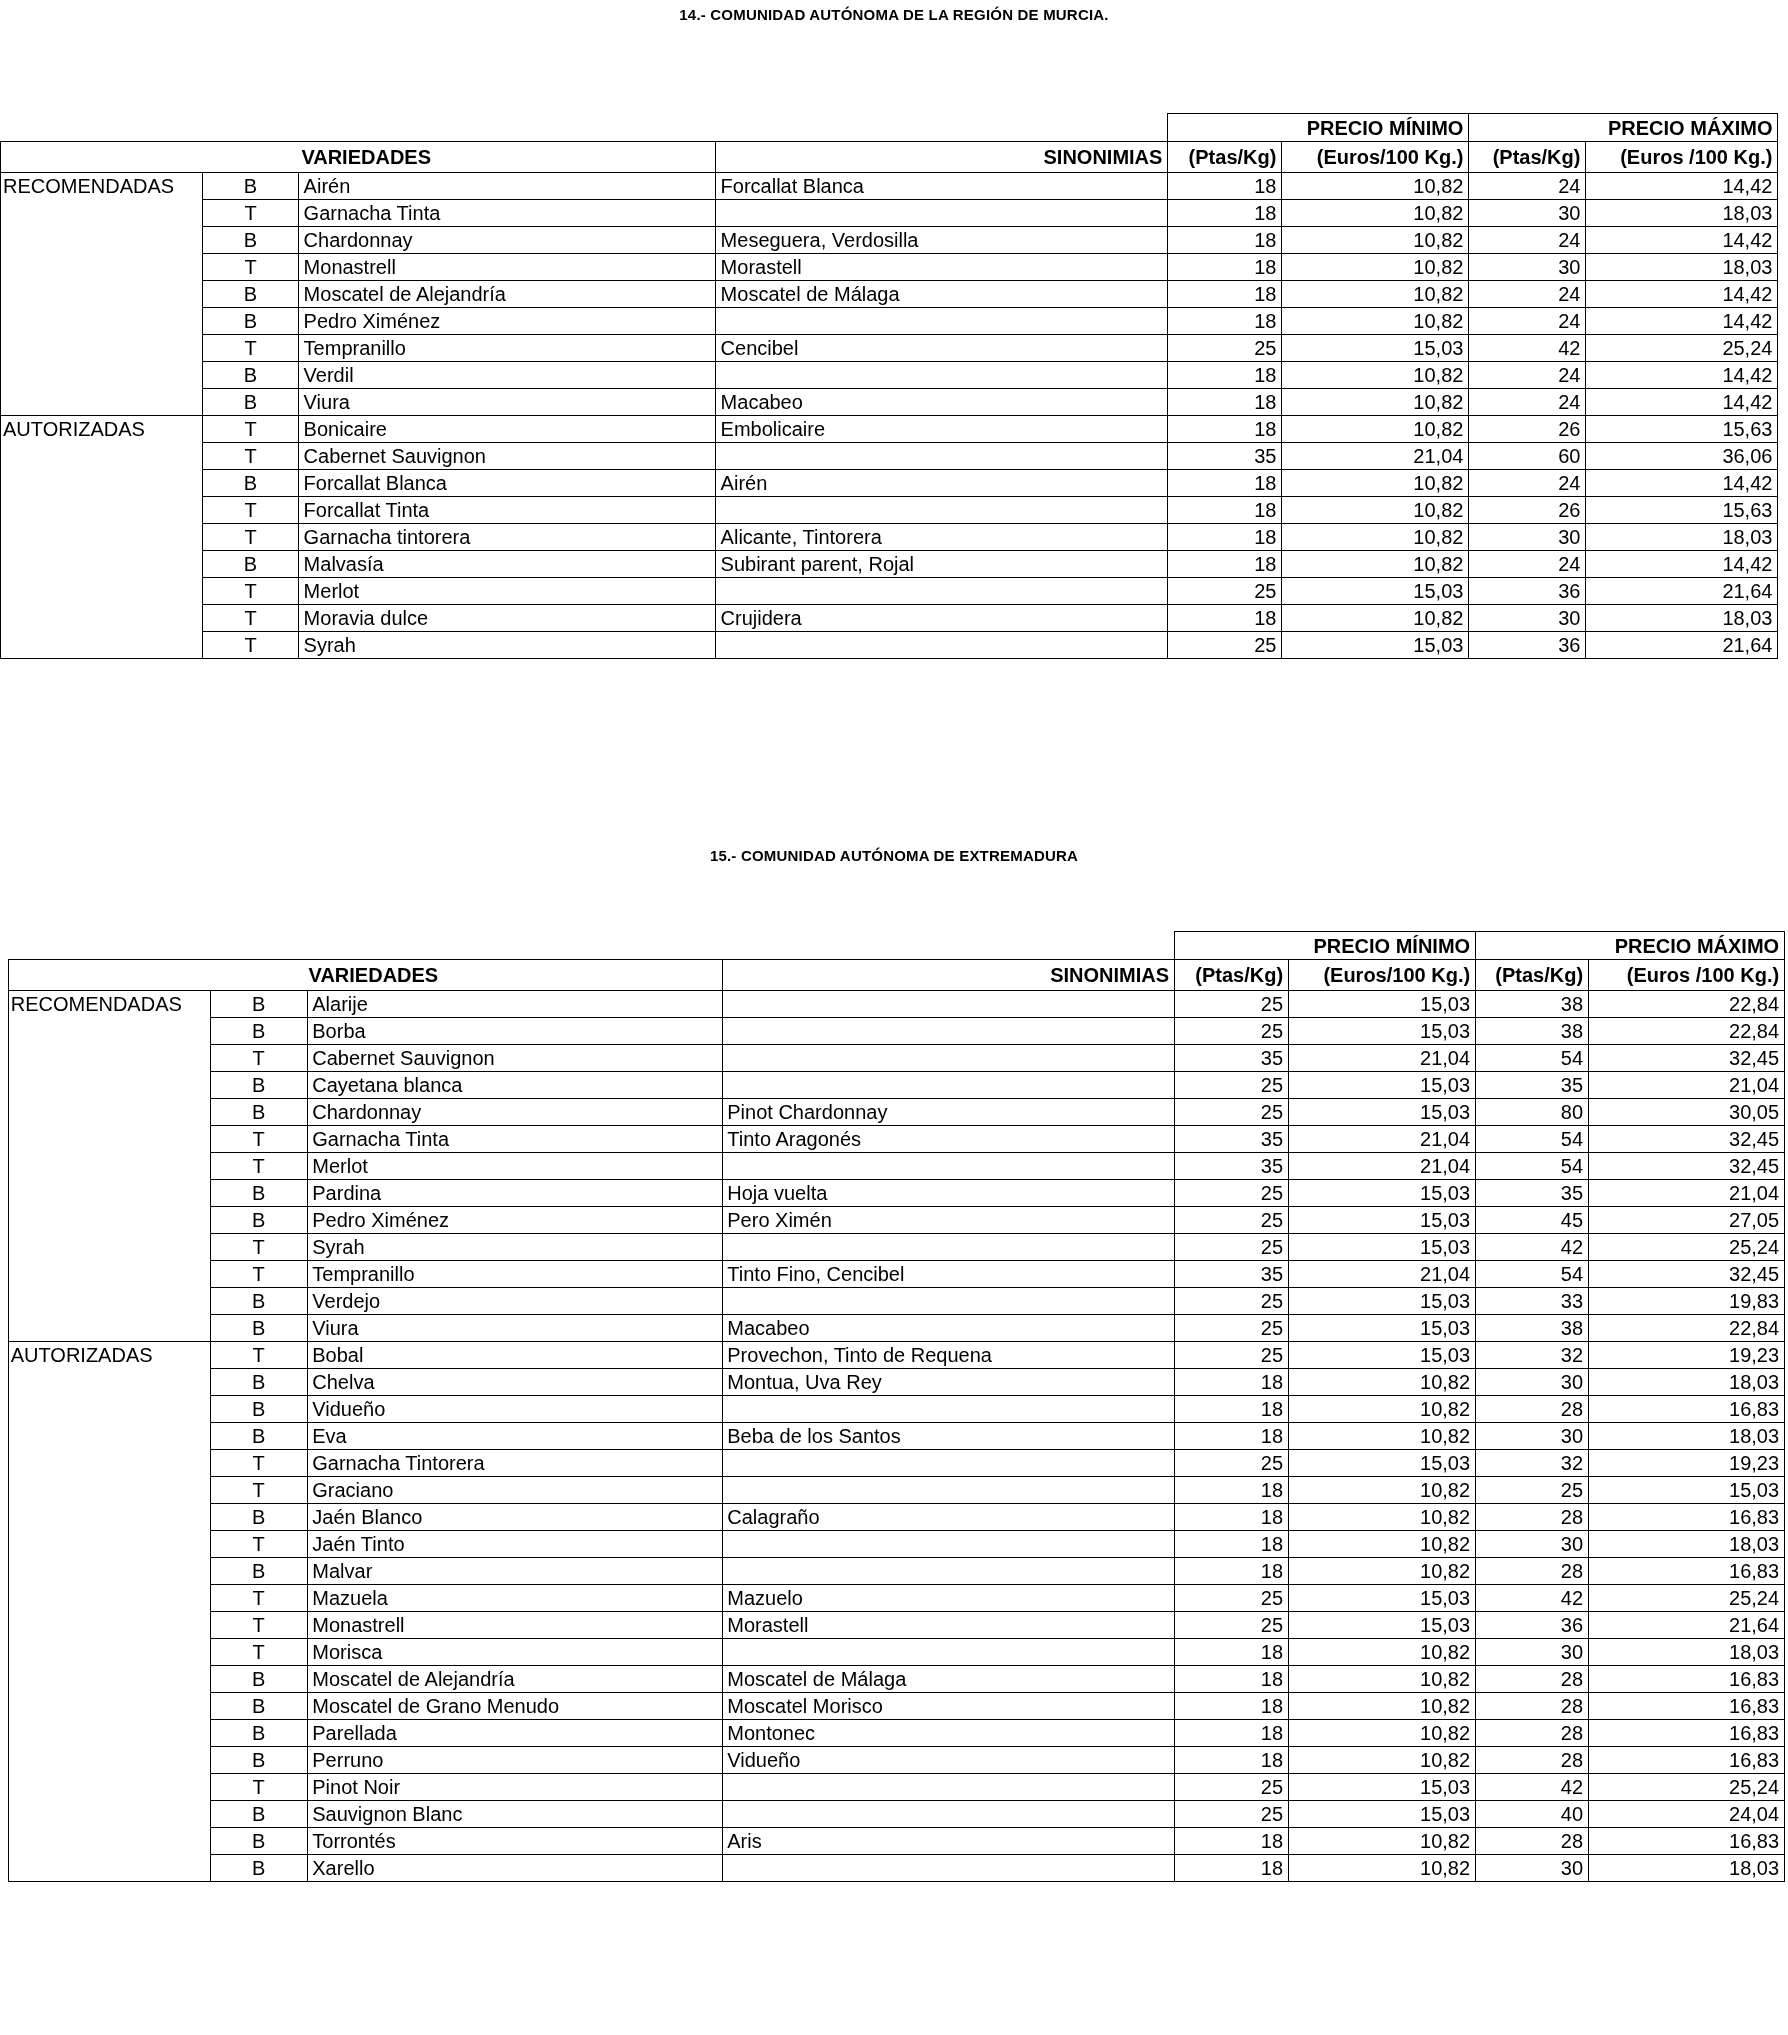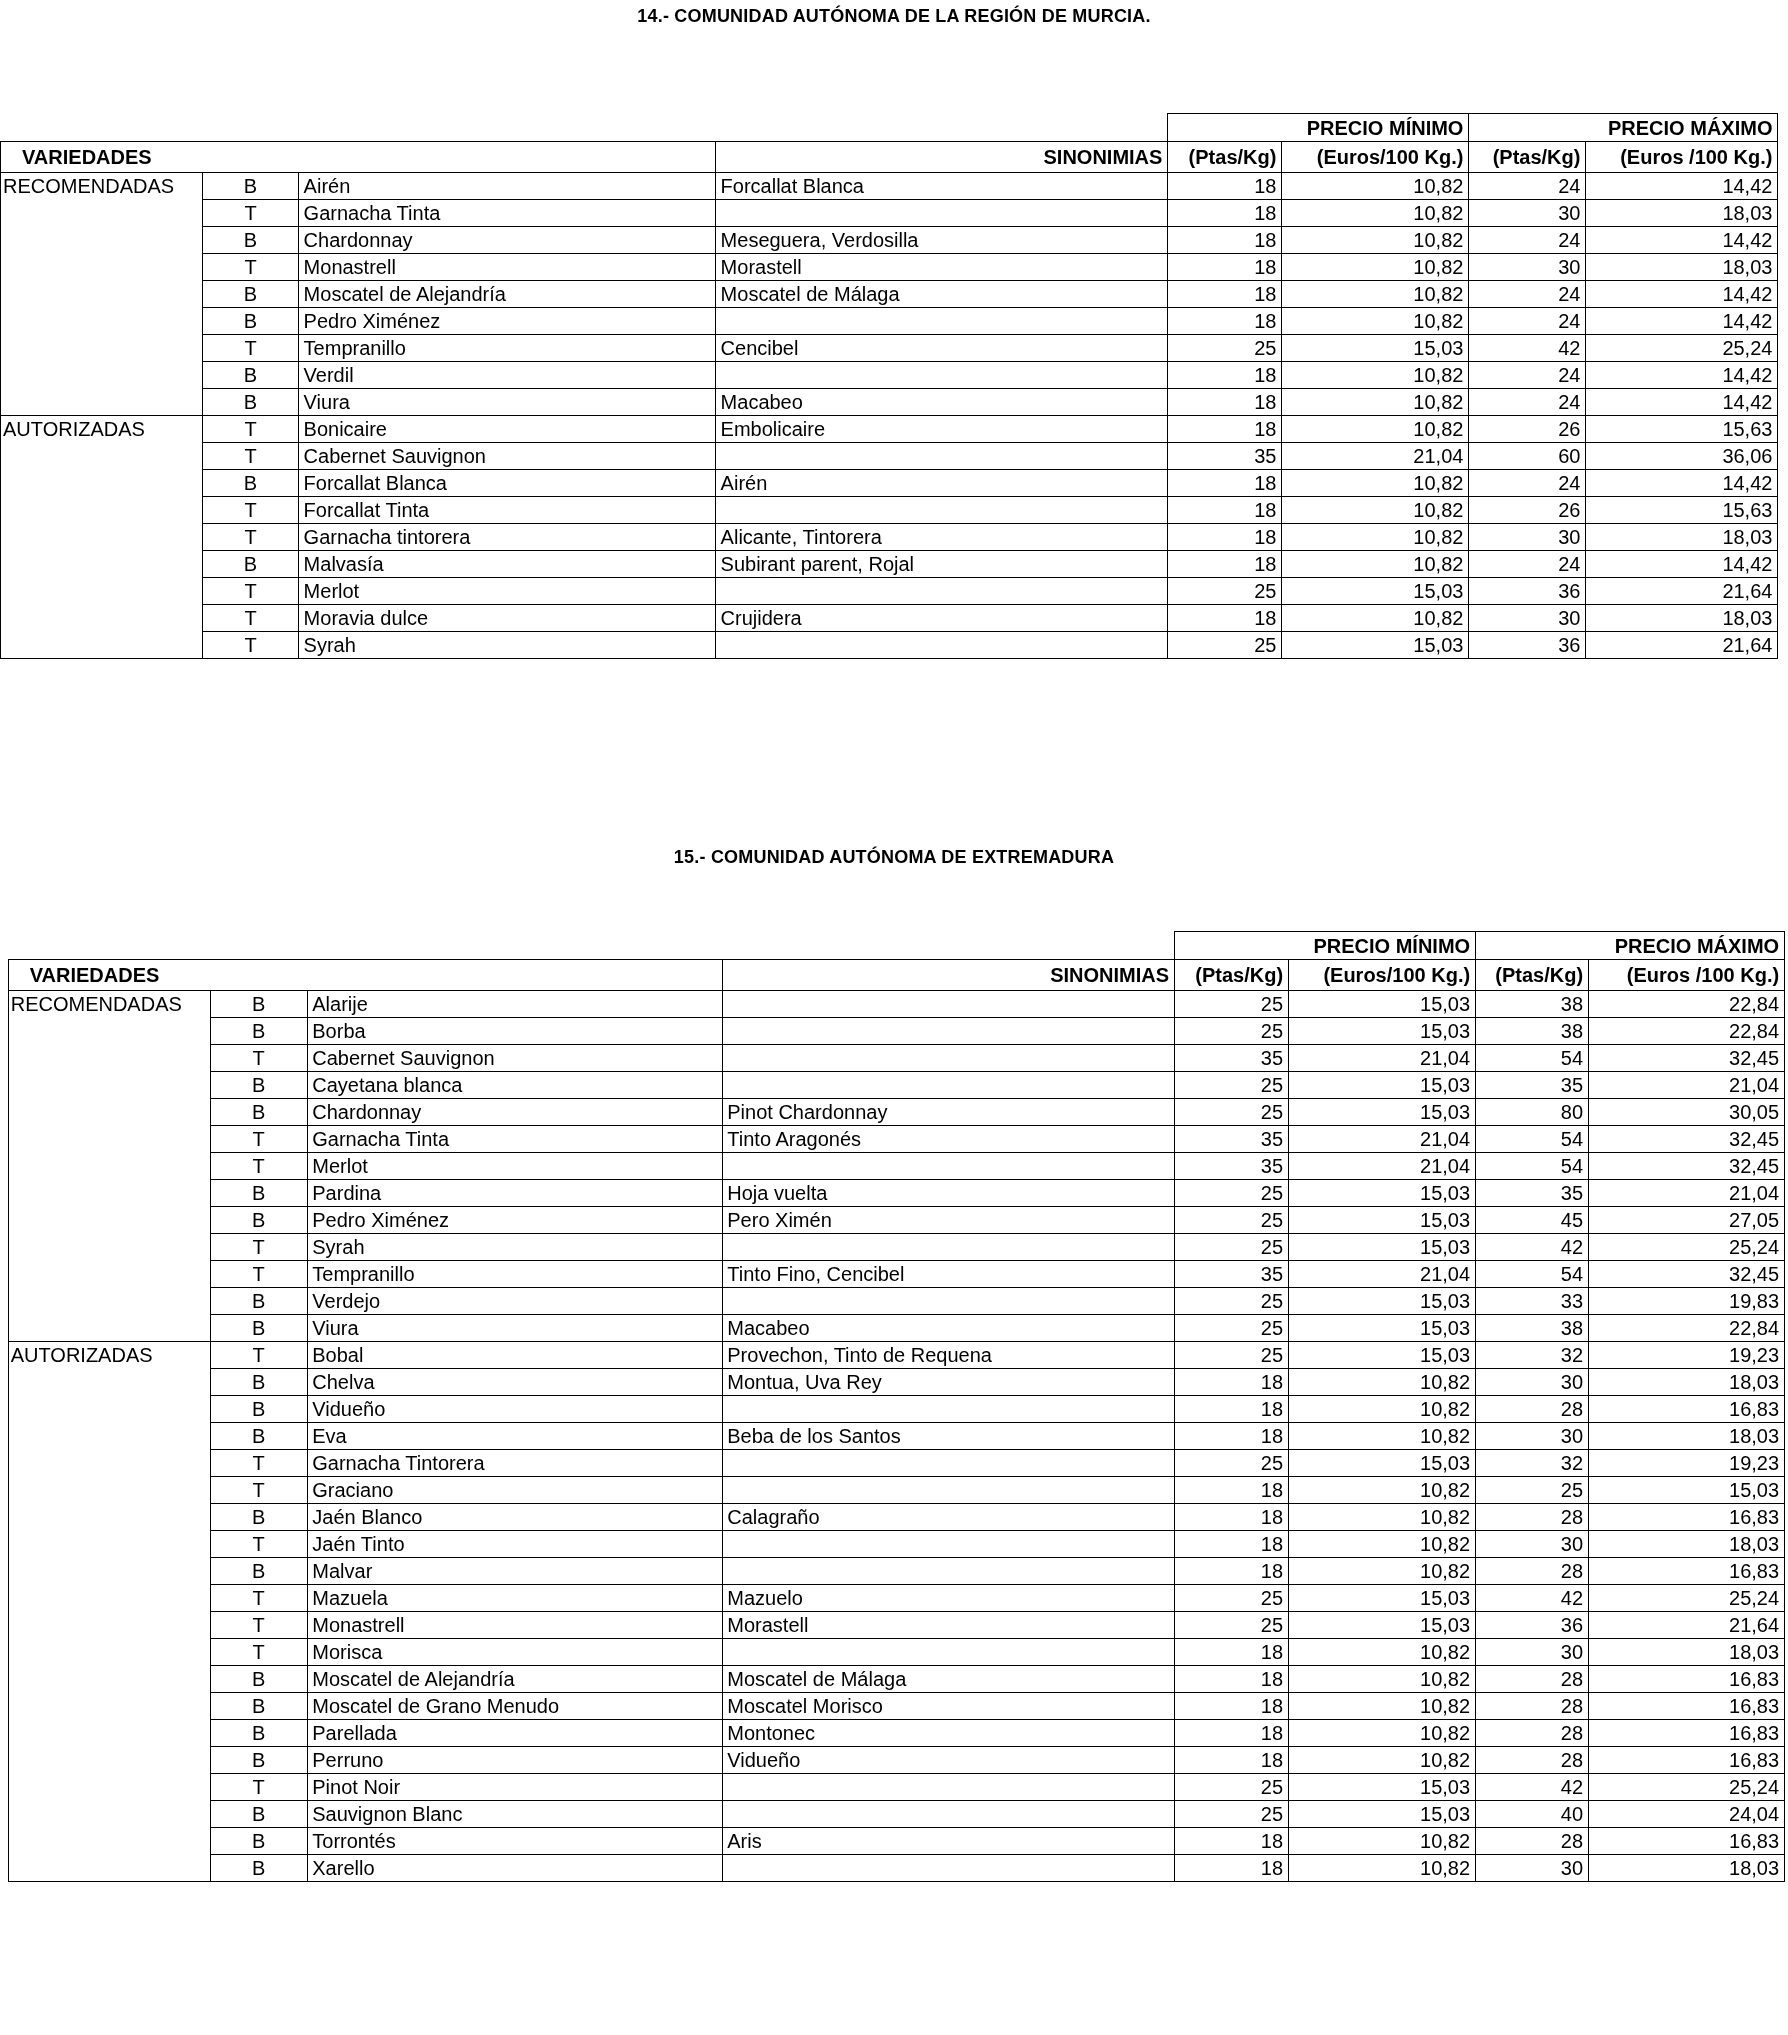--- a/index.html
+++ b/index.html
@@ -2,30 +2,30 @@
 <html style="font-size:12.3px"><head>
 <meta charset="utf-8">
 <style>
   html, body { margin: 0; padding: 0; background: #ffffff; }
   body {
     width: 1788px; height: 2035px; position: relative; overflow: hidden;
     font-family: "Liberation Sans", sans-serif; color: #000;
   }
   .title {
     position: absolute; left: 0; width: 1788px; text-align: center;
-    font-weight: bold; font-size: 18px; letter-spacing: 0.2px;
+    font-weight: bold; font-size: 15px; letter-spacing: 0.2px;
   }
   .tbl { position: absolute; border-collapse: collapse; table-layout: fixed; }
   .tbl td {
     border: 1.5px solid #000; padding: 0 4.6px; height: 27px;
     font-size: 20px; line-height: 26px; white-space: nowrap; overflow: hidden;
     box-sizing: border-box;
   }
   .tbl td.hd { font-weight: bold; text-align: right; }
-  .tbl td.hd-left { font-weight: bold; text-align: left; padding-left: 21px; }
+  .tbl td.hd-left { font-weight: bold; text-align: center; padding-left: 21px; }
   .tbl td.noborder { border: none; }
   .tbl td.cat { vertical-align: top; text-align: left; padding-left: 2px; }
   .tbl td.type { text-align: center; }
   .tbl td.num { text-align: right; padding-right: 4.6px; }
   .tbl td.txt { text-align: left; }
   .tbl tr.precio td.hd { height: 28px; }
   .tbl tr.sub td { height: 31px; }
 </style>
 </head>
 <body>

